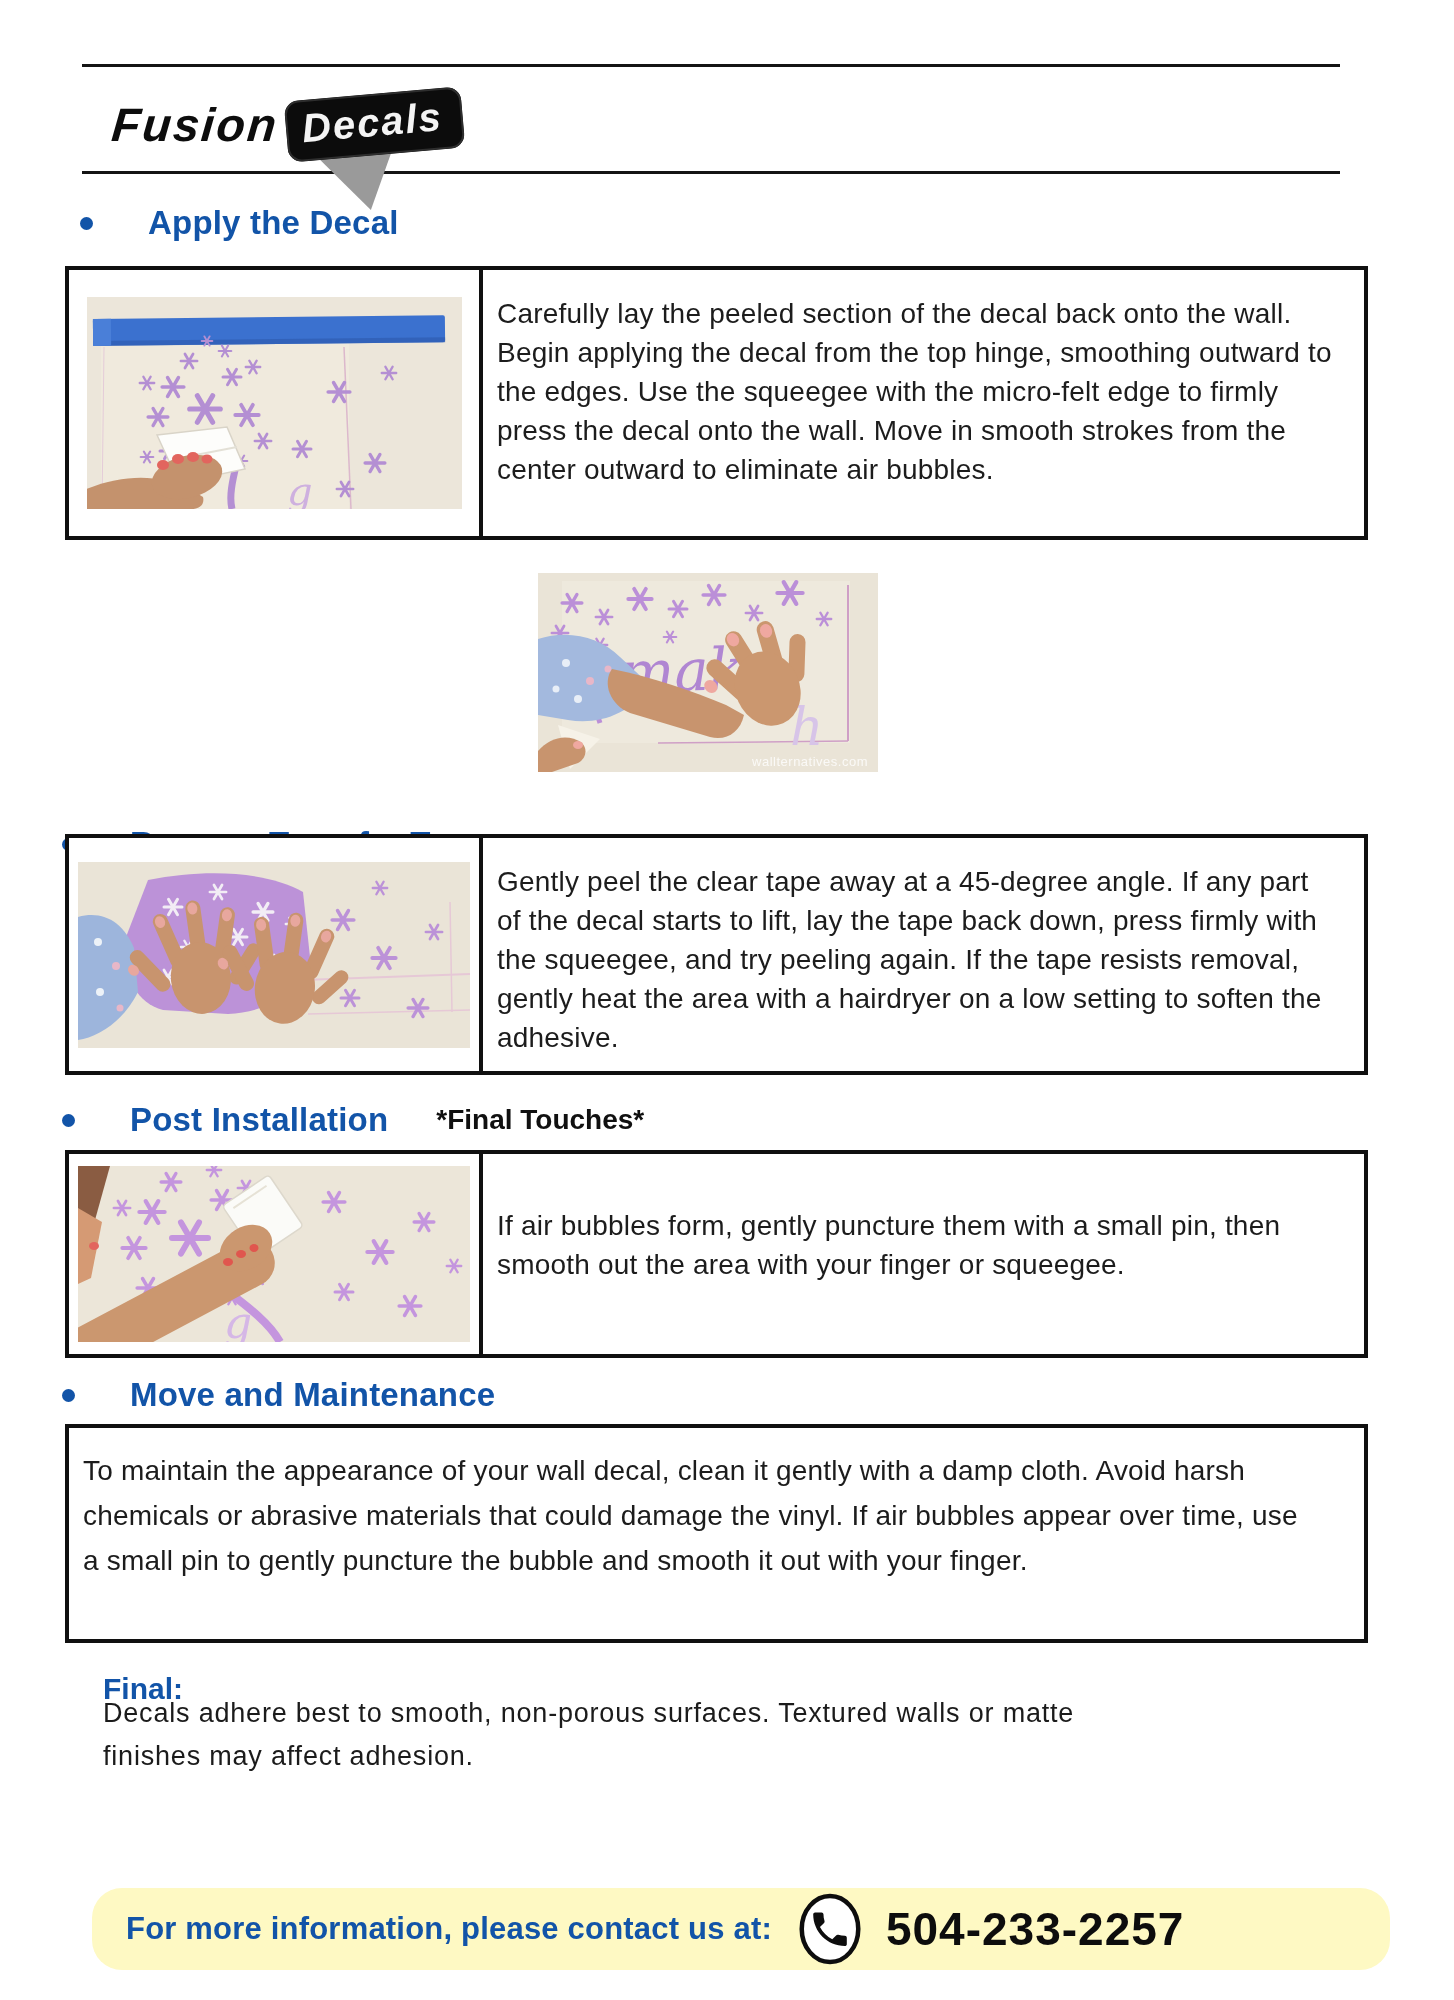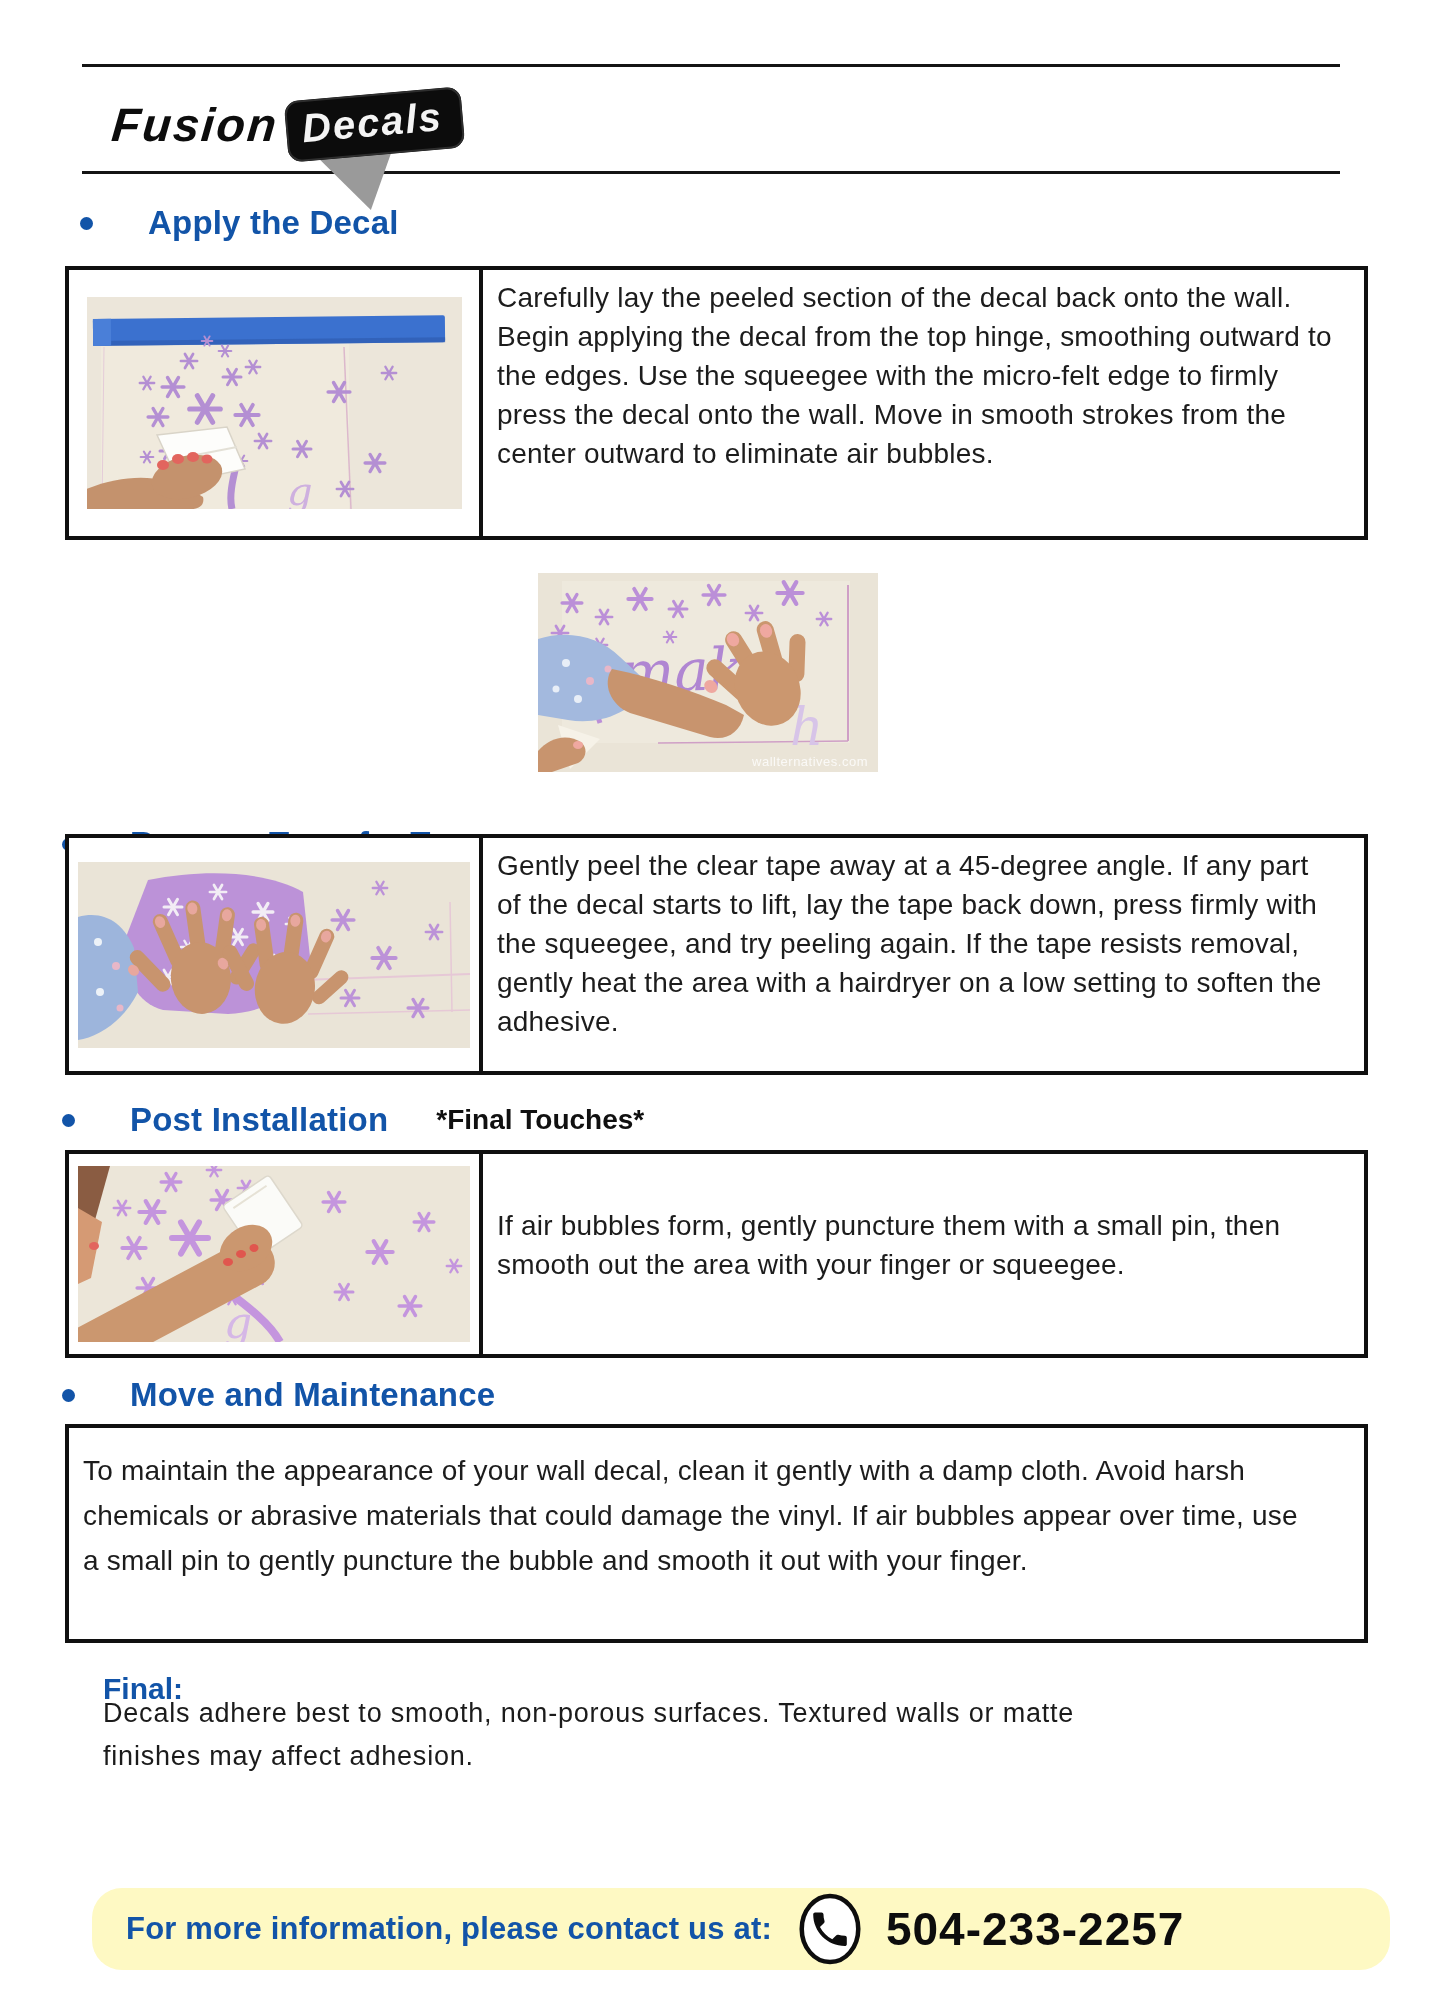--- a/index.html
+++ b/index.html
@@ -42,21 +42,21 @@
   .sbox{
     position:absolute;left:65px;width:1303px;border:4px solid #101010;background:#fff;
     box-sizing:border-box;display:flex;overflow:hidden;
   }
   #box-apply{top:266px;height:274px;}
   #box-remove{top:834px;height:241px;}
   #box-post{top:1150px;height:208px;}
   #box-care{top:1424px;height:219px;display:block;padding:20px 48px 0 14px;}
   .img-cell{width:414px;flex:0 0 auto;border-right:4px solid #101010;display:flex;
     align-items:center;justify-content:center;box-sizing:border-box;background:#fff;}
-  .txt-cell{flex:1;padding:8px 24px 12px 14px;font-size:28px;line-height:39px;
+  .txt-cell{flex:1;padding:24px 24px 12px 14px;font-size:28px;line-height:39px;
     color:#1c1c1c;letter-spacing:0.2px;}
   #box-post .txt-cell{padding-top:52px;}
   #box-care .bodytext{font-size:28px;line-height:45px;color:#1c1c1c;letter-spacing:0.2px;}
 
   .mid-photo{position:absolute;left:538px;top:573px;width:340px;height:199px;}
 
   
   #notes-title{position:absolute;left:103px;top:1672px;font-size:30px;font-weight:bold;color:#1254A8;}
   #notes-body{position:absolute;left:103px;top:1692px;width:985px;font-size:27px;line-height:43px;
     letter-spacing:0.8px;color:#1b1b1b;}

